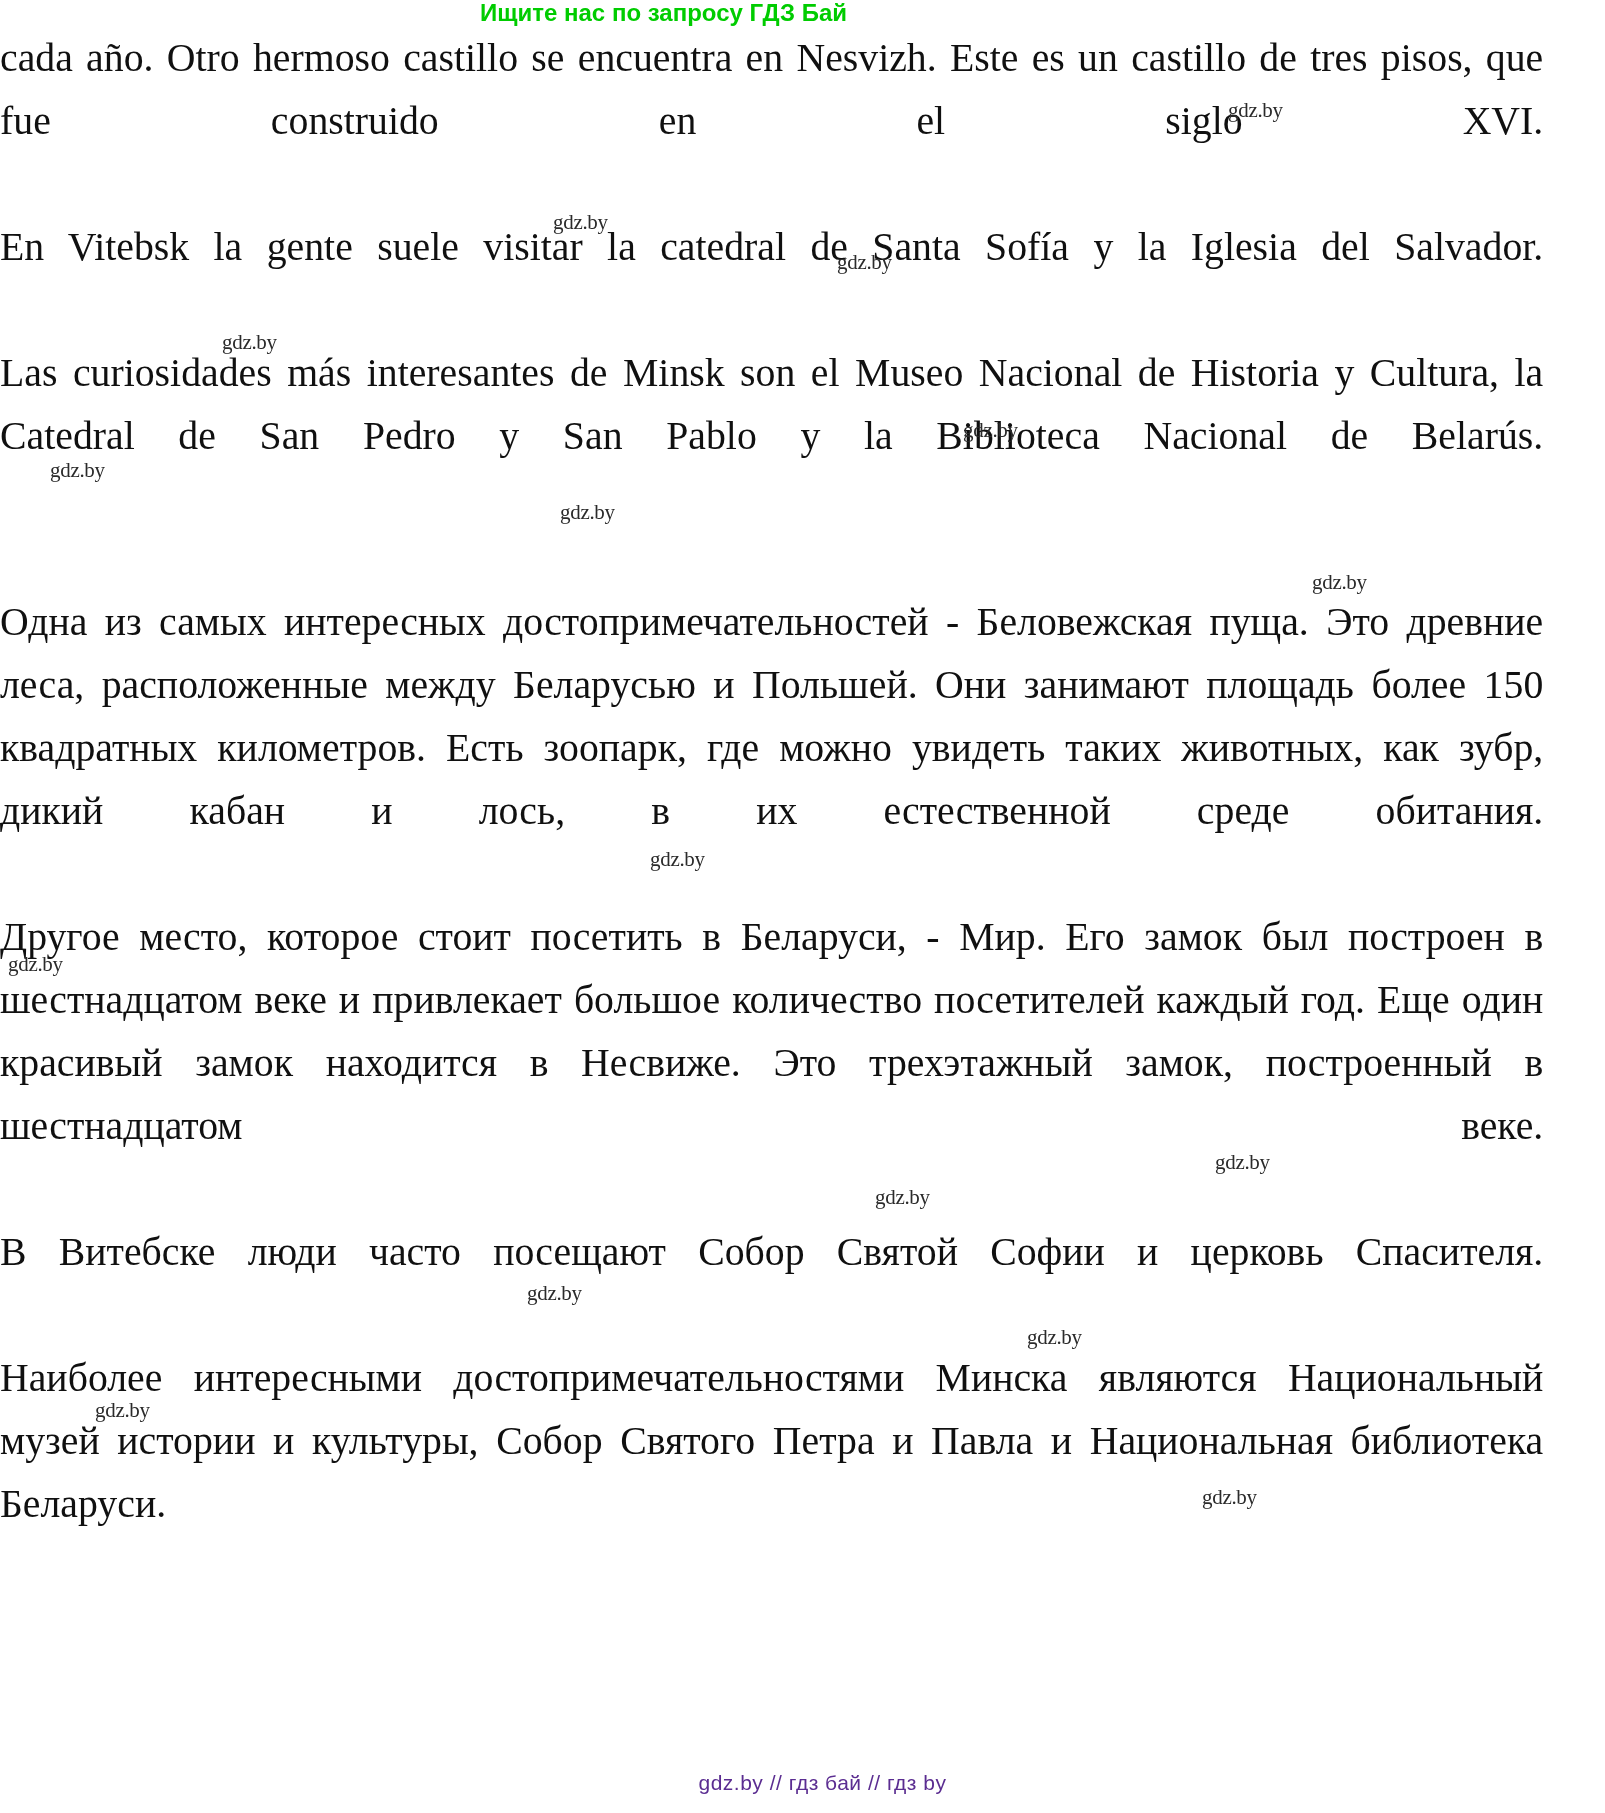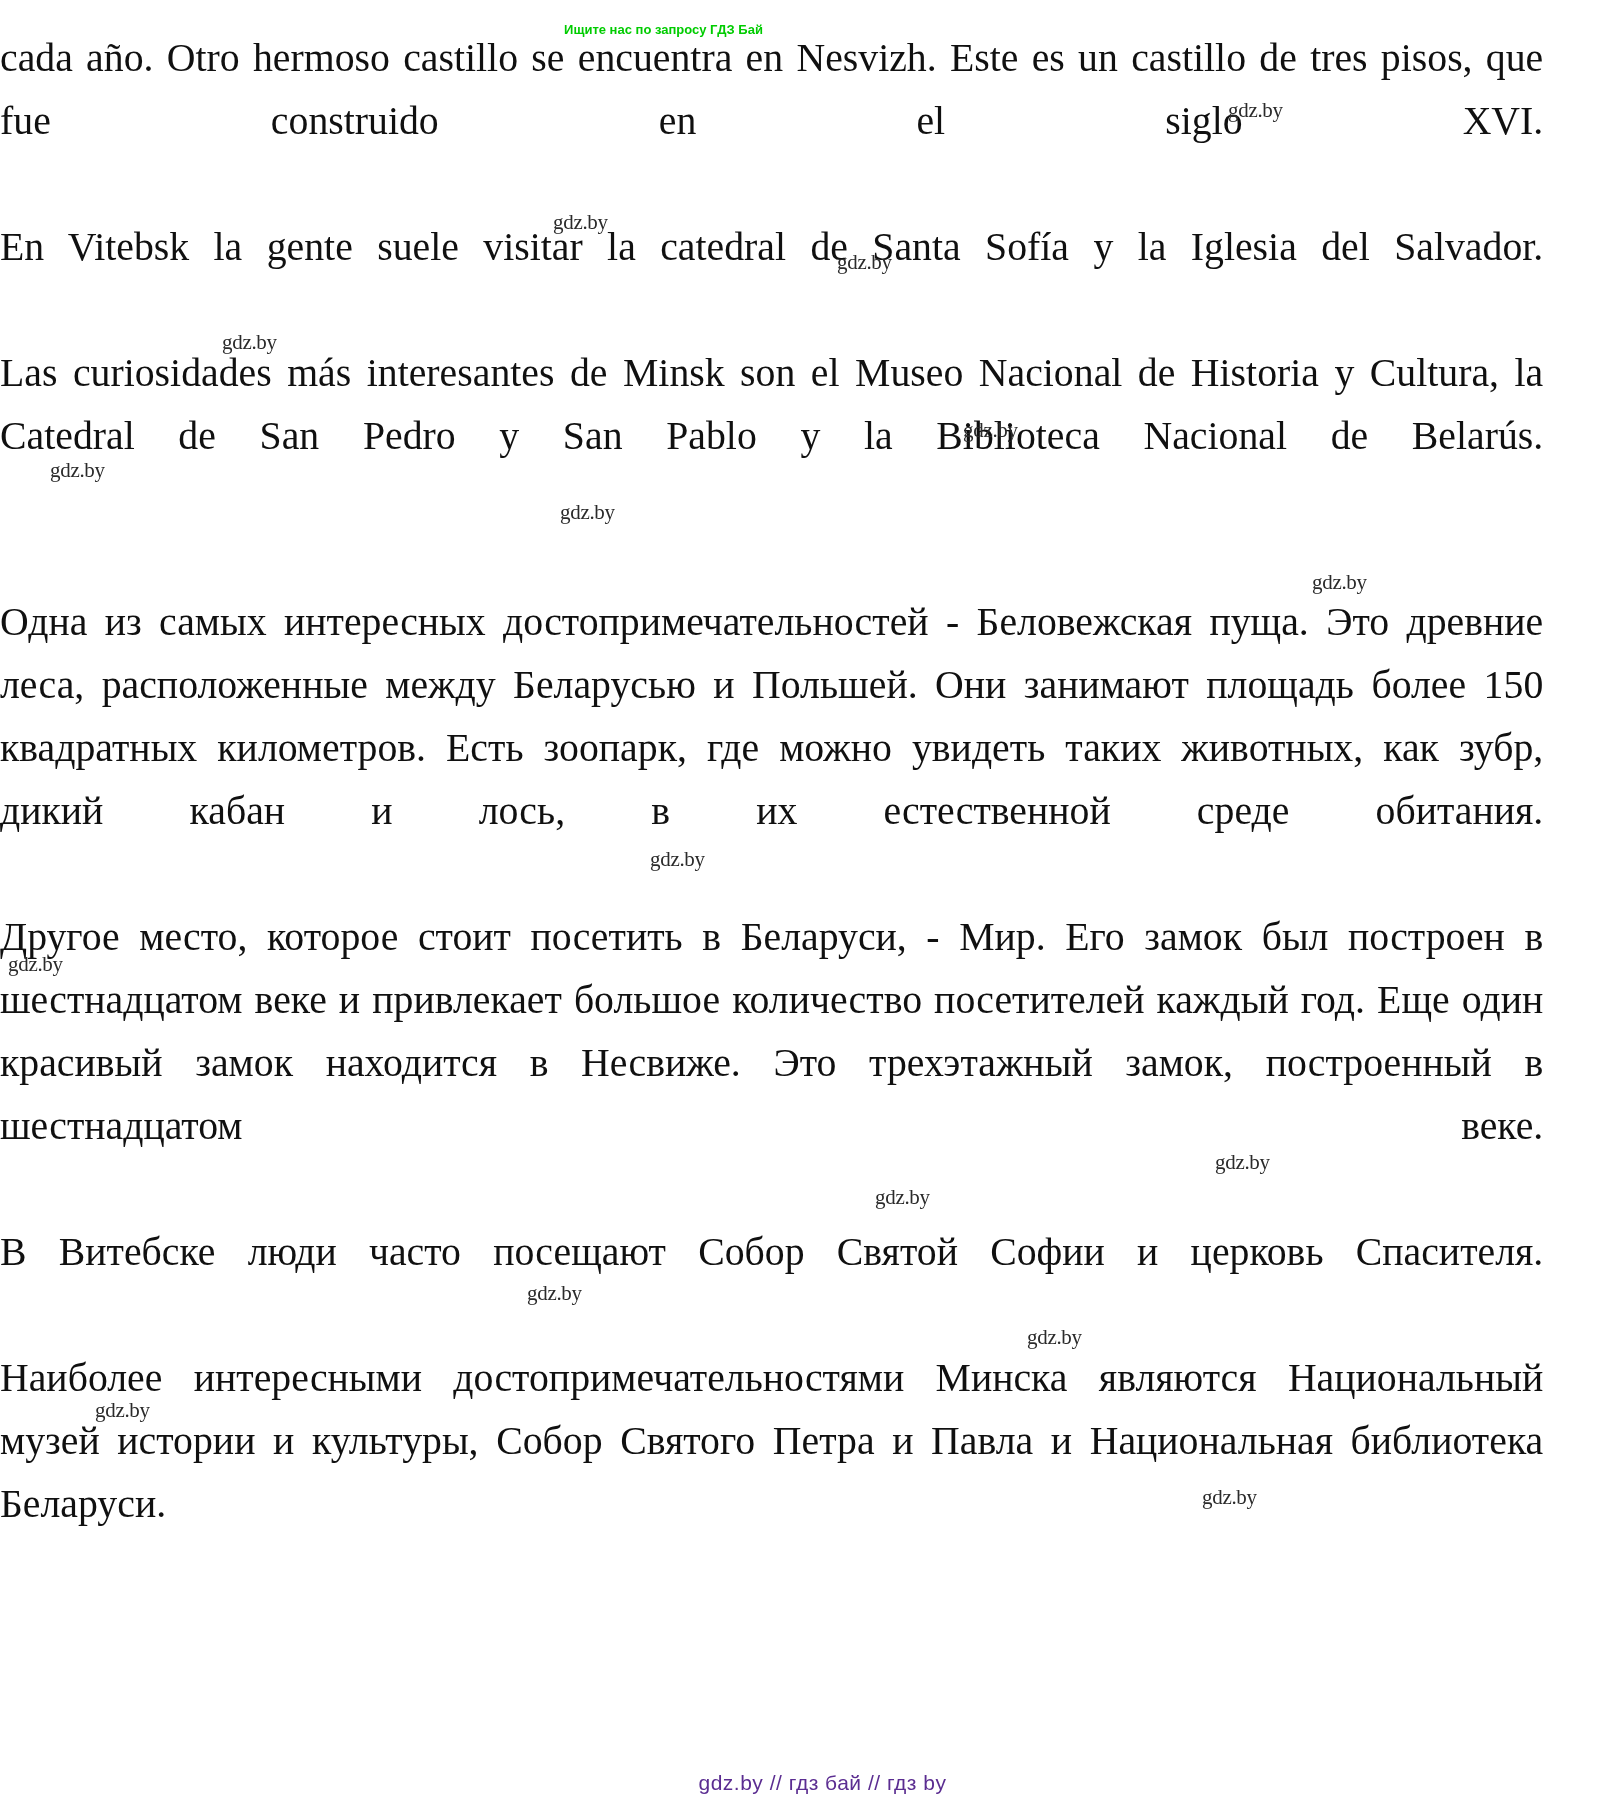--- a/index.html
+++ b/index.html
@@ -11,29 +11,29 @@
     width: 1605px;
     height: 1813px;
     position: relative;
     font-family: "Liberation Serif", "DejaVu Serif", serif;
     overflow: hidden;
   }
 
   
   .promo-banner {
     position: absolute;
-    top: 16px;
+    top: 0;
     left: 0;
     width: 1327px;
     height: 26px;
     display: flex;
     align-items: center;
     justify-content: center;
     font-family: "Liberation Sans", "DejaVu Sans", sans-serif;
-    font-size: 13px;
+    font-size: 24px;
     font-weight: bold;
     color: #00cc00;
     letter-spacing: 0px;
     white-space: nowrap;
   }
 
   
   .page {
     position: absolute;
     top: 26px;

